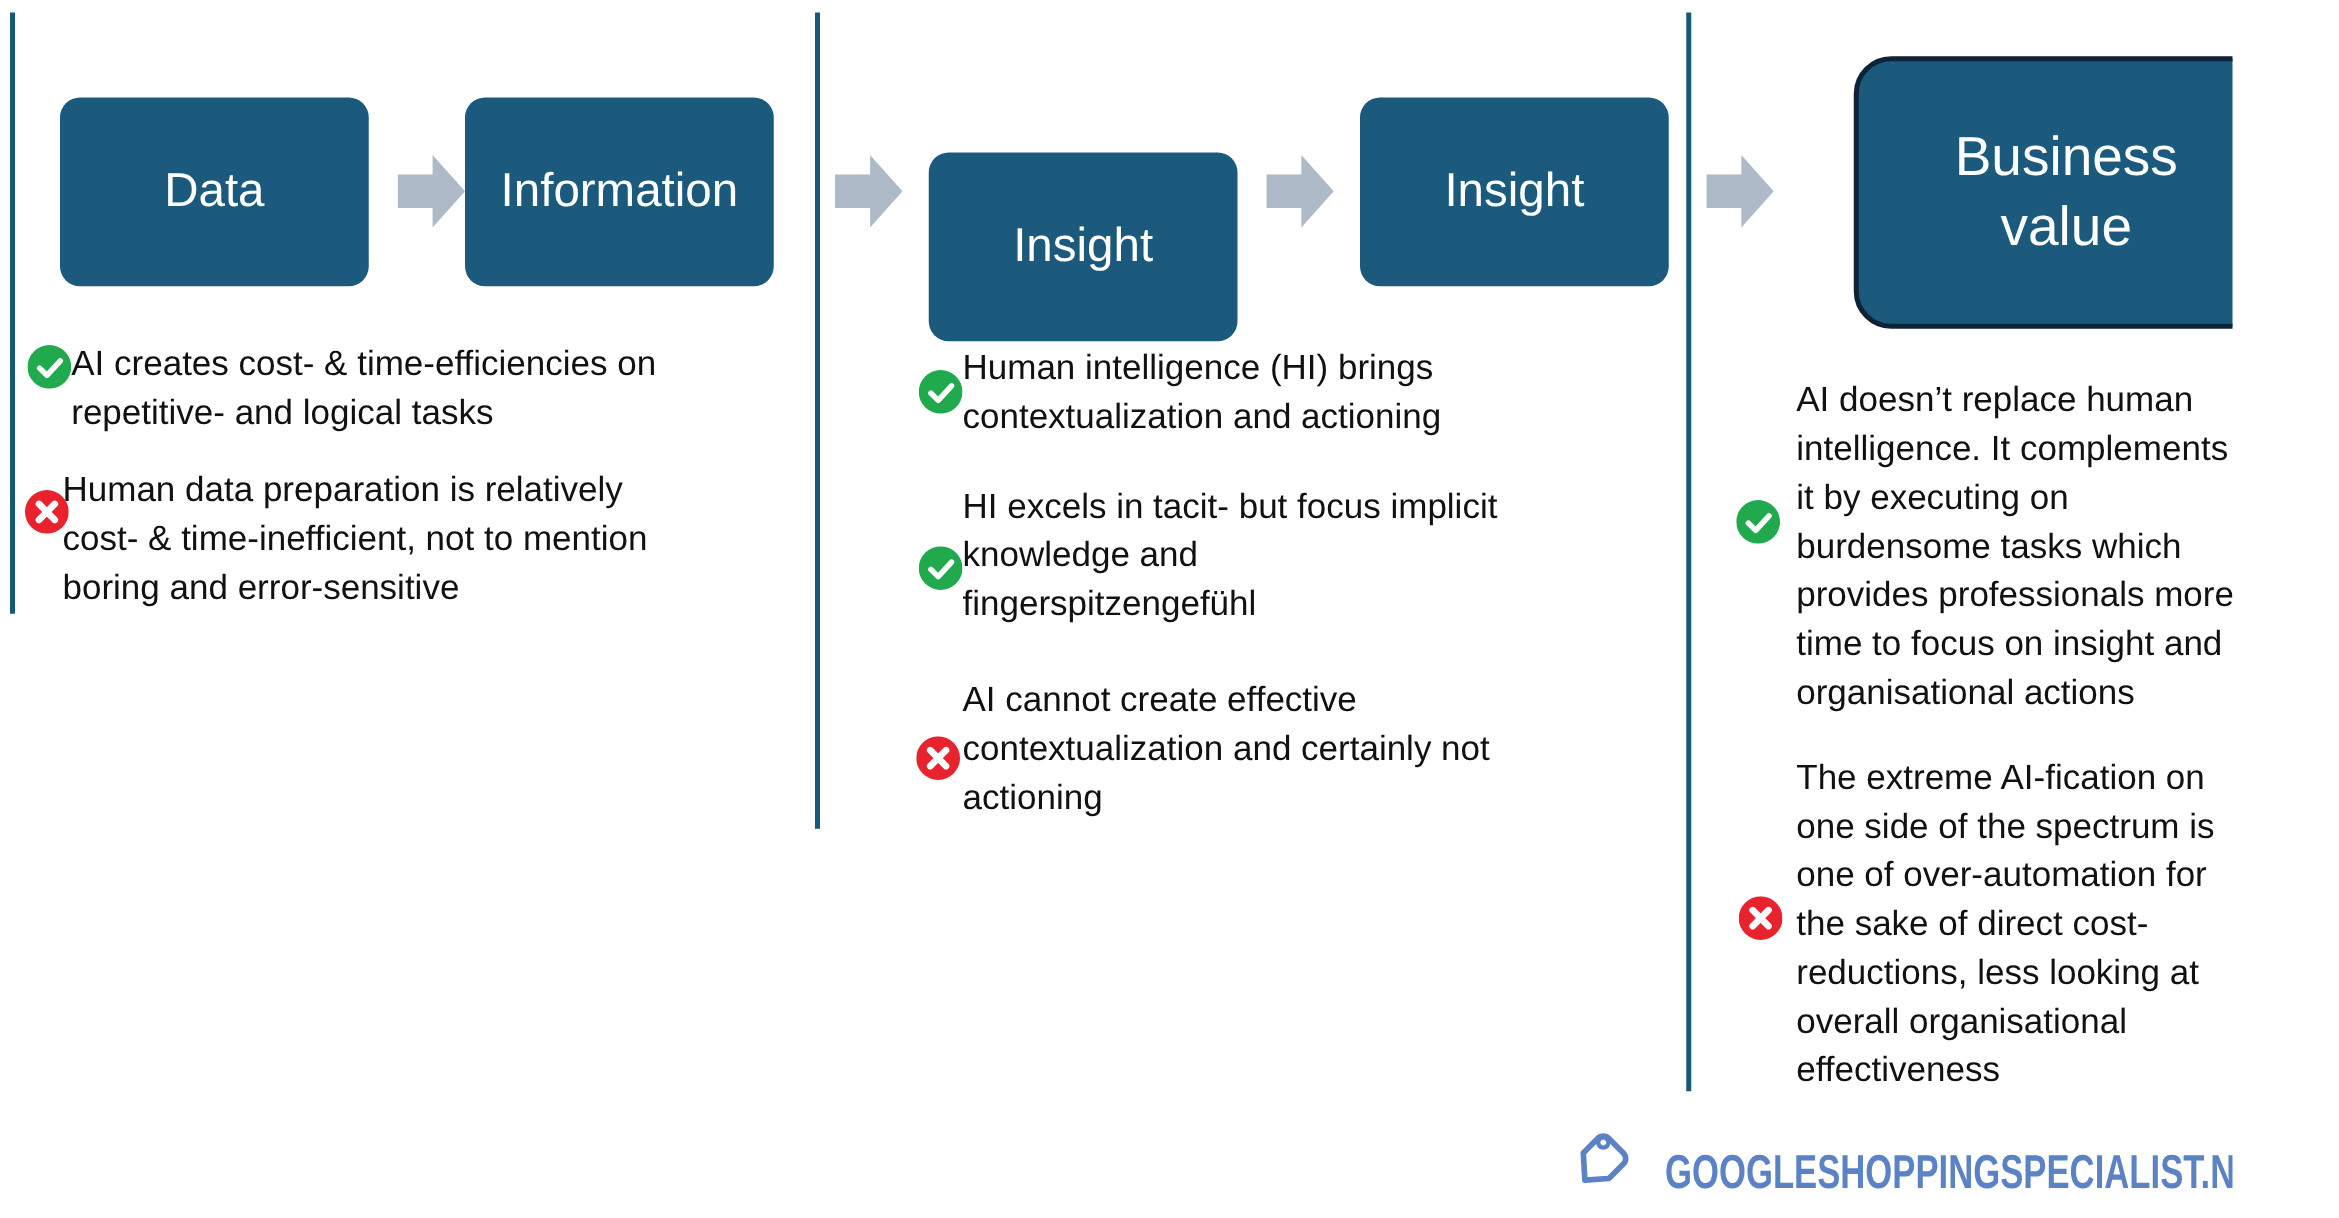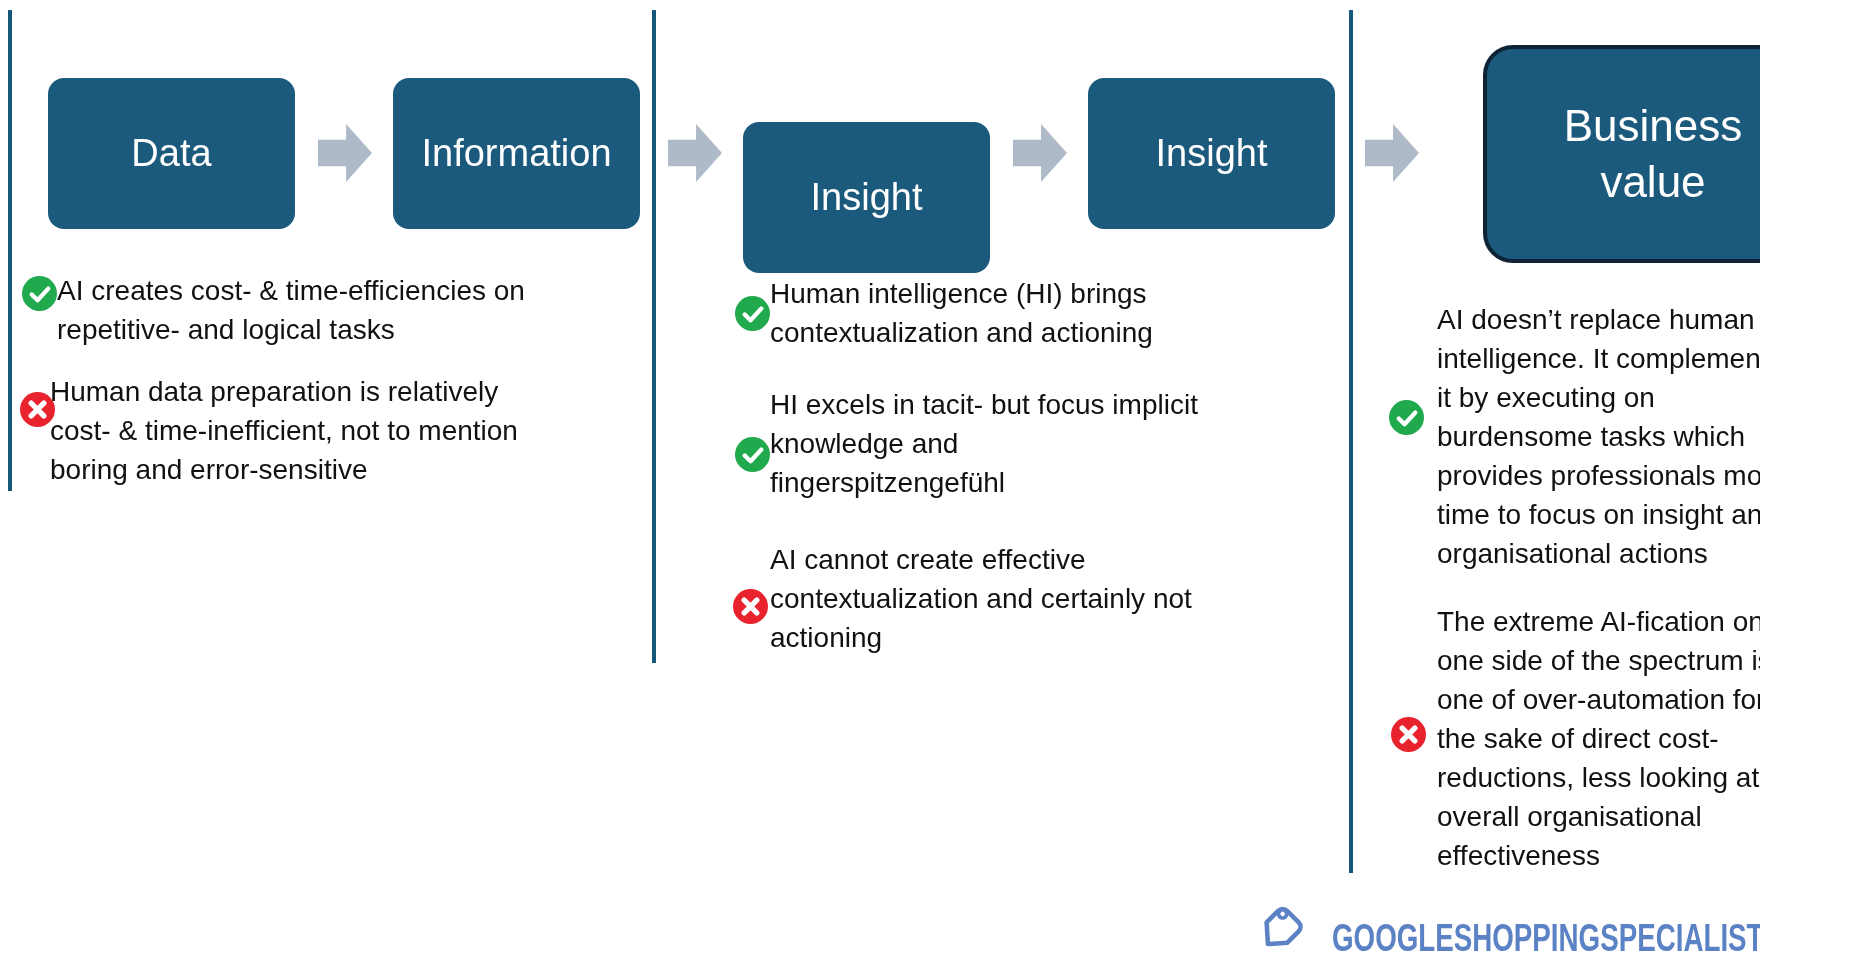--- a/index.html
+++ b/index.html
@@ -1,30 +1,30 @@
 <!DOCTYPE html>
 <html><head>
 <meta charset="utf-8">
 <style>
   html,body{margin:0;padding:0;background:#ffffff;}
   #canvas{position:relative;width:1760px;height:974px;background:#ffffff;
-          font-family:"Liberation Sans",sans-serif;overflow:hidden;}
+          font-family:"Liberation Sans",sans-serif;overflow:hidden;padding-left:26px;}
 
   
   .vline{position:absolute;width:4px;background:#16587a;}
   #line-left{left:8px;top:10px;height:481px;}
   #divider-1{left:652px;top:10px;height:653px;}
   #divider-2{left:1349px;top:10px;height:863px;}
 
   
   .stage{position:absolute;box-sizing:border-box;background:#1b5a7c;border-radius:16px;
          display:flex;align-items:center;justify-content:center;color:#ffffff;
          font-size:38px;line-height:1.25;text-align:center;white-space:pre-line;}
   #box-data{left:48px;top:78px;width:247px;height:151px;}
-  #box-information{left:393px;top:78px;width:247px;height:151px;}
+  #box-information{left:372px;top:78px;width:247px;height:151px;}
   #box-insight{left:743px;top:78px;width:247px;height:151px;margin-top:44px;}
   #box-action{left:1088px;top:78px;width:247px;height:151px;}
   #box-business{left:1483px;top:45px;width:340px;height:218px;border:4px solid #0e2336;
                 border-radius:30px;font-weight:400;font-size:44px;line-height:56px;}
 
   
   .arrow{position:absolute;width:54px;height:58px;background:#afbac8;
          clip-path:polygon(0 27%,52% 27%,52% 0,100% 50%,52% 100%,52% 73%,0 73%);}
   #arrow-1{left:318px;top:124px;}
   #arrow-2{left:668px;top:124px;}

